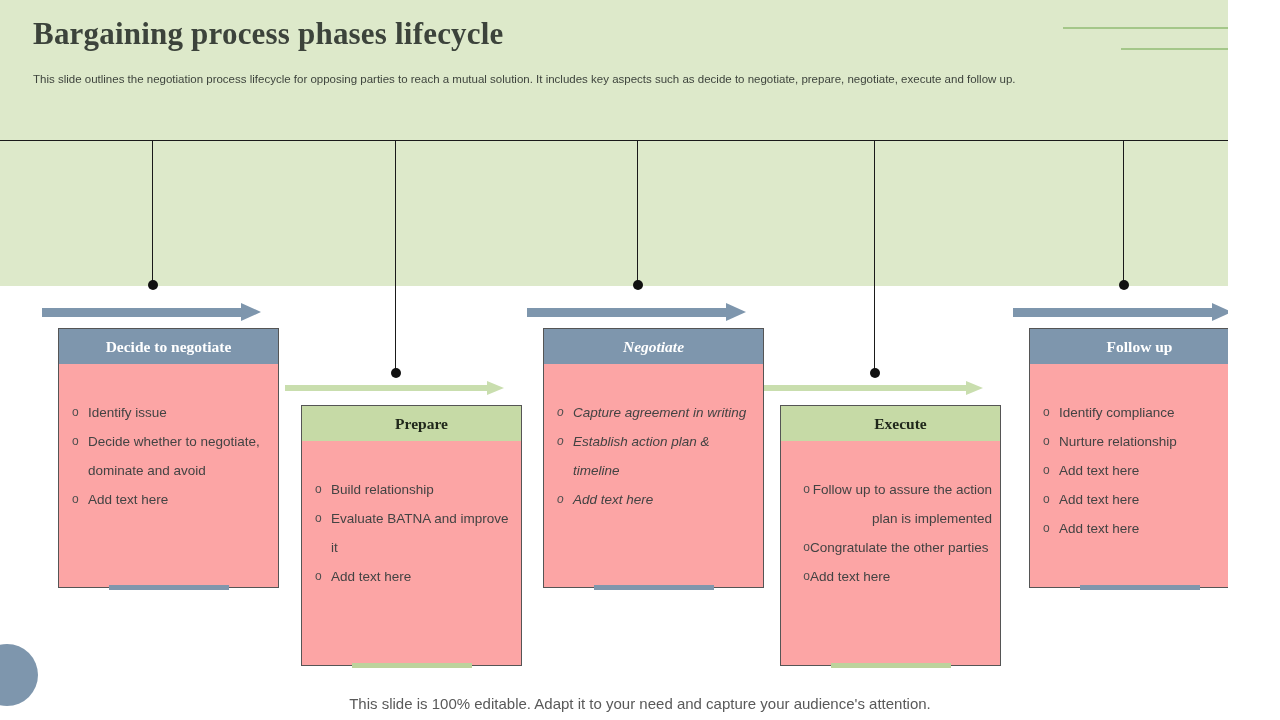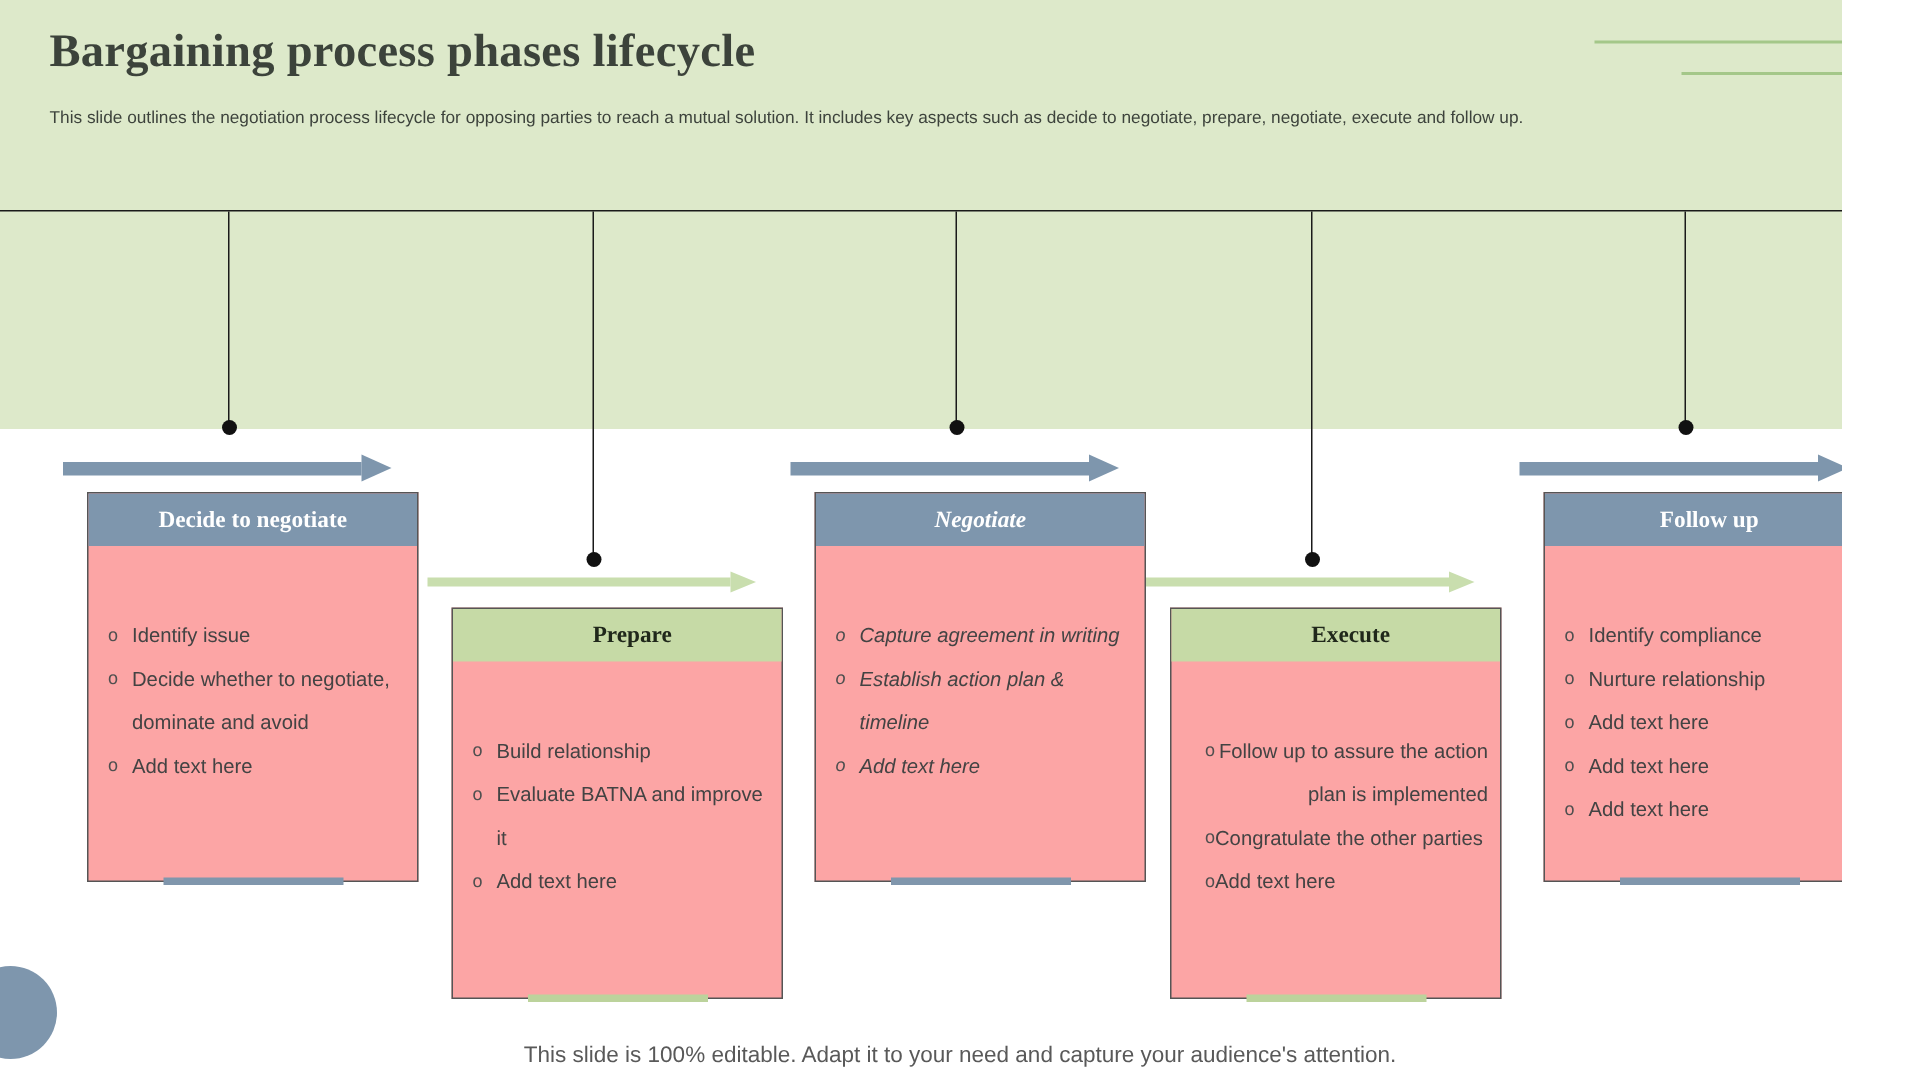--- a/index.html
+++ b/index.html
@@ -50,21 +50,21 @@
   .variant-green .card{top:265px;height:259px;}
   .card-header{height:35px;display:flex;align-items:center;justify-content:center;
                font-family:"Liberation Serif", serif;font-weight:700;font-size:15.5px;}
   .variant-blue  .card-header{background:#7e96ad;color:#ffffff;}
   .variant-green .card-header{background:#c6daa6;color:#20281b;padding-left:20px;}
   .card::after{content:"";position:absolute;bottom:-3px;left:50%;margin-left:-60px;
                width:120px;height:5px;}
   .variant-blue  .card::after{background:#8096ac;}
   .variant-green .card::after{background:#bcd39c;}
 
-  .bullets{list-style:none;margin:0;padding:45px 8px 0 13px;}
+  .bullets{list-style:none;margin:0;padding:34px 8px 0 13px;}
   .bullet{display:flex;font-size:13.5px;line-height:29px;color:#434343;}
   .bullet::before{content:"o";flex:0 0 16px;width:16px;color:#4f4f4f;font-size:12px;}
 
   
   .corner-circle{position:absolute;left:-24px;top:644px;width:62px;height:62px;
                  border-radius:50%;background:#7e96ad;}
 
   
   .footer{position:absolute;left:0;top:695px;width:1280px;text-align:center;
           font-size:15px;color:#595959;}

